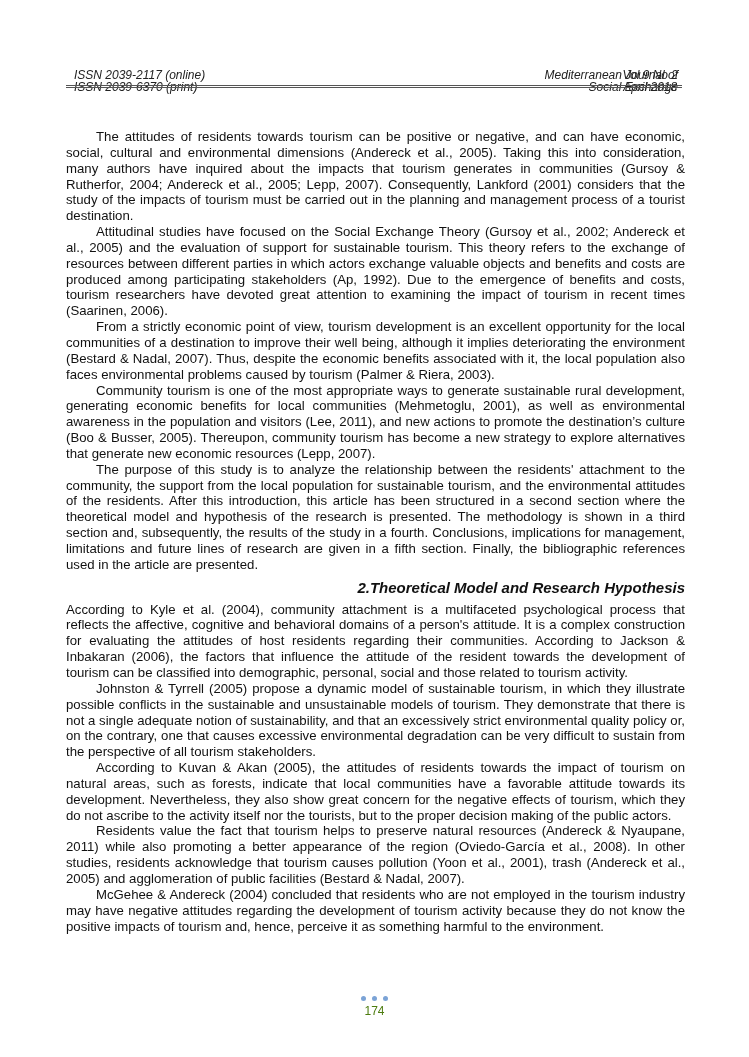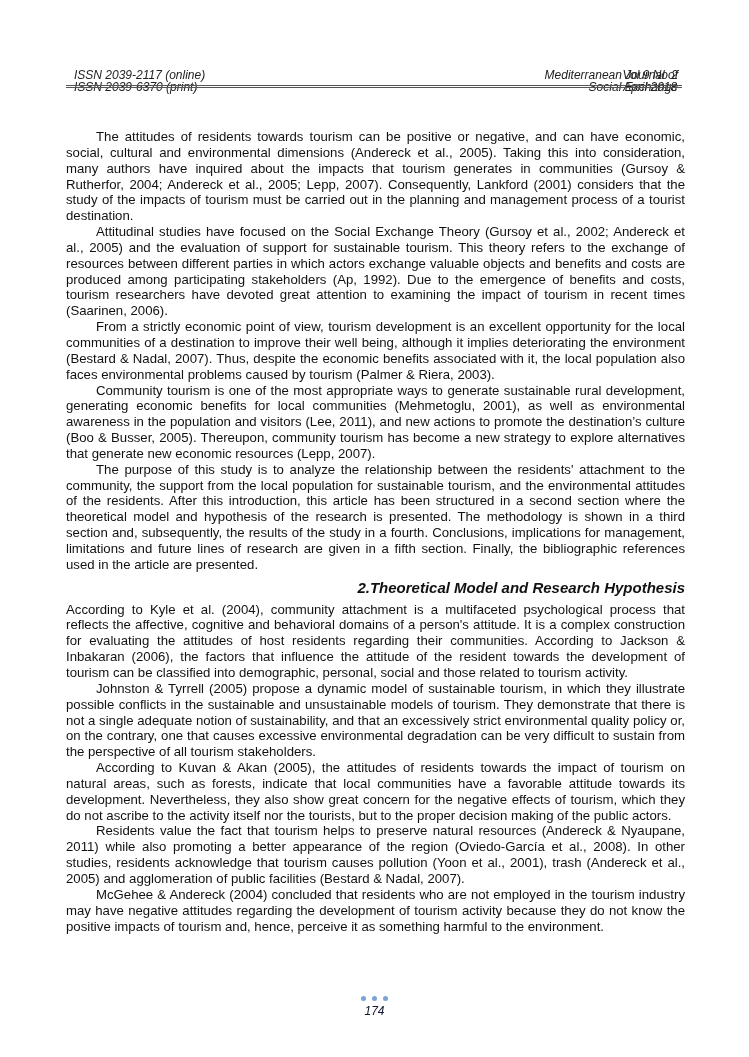--- a/index.html
+++ b/index.html
@@ -86,25 +86,24 @@
       height: 8px;
       align-items: center;
     }
     .dot {
       width: 5px;
       height: 5px;
       border-radius: 50%;
       background: #7ba3d6;
     }
     .page-num {
-      font-style: italic;
       font-size: 12px;
       line-height: 14px;
       margin-top: 2px;
-      color: #0f172a;
+      color: #4d7c0f;
     }
   </style>
 </head>
 <body>
 
 <div class="header">
   <div class="col left">
     <div>ISSN 2039-2117 (online)</div>
     <div>ISSN 2039-6370 (print)</div>
   </div>

